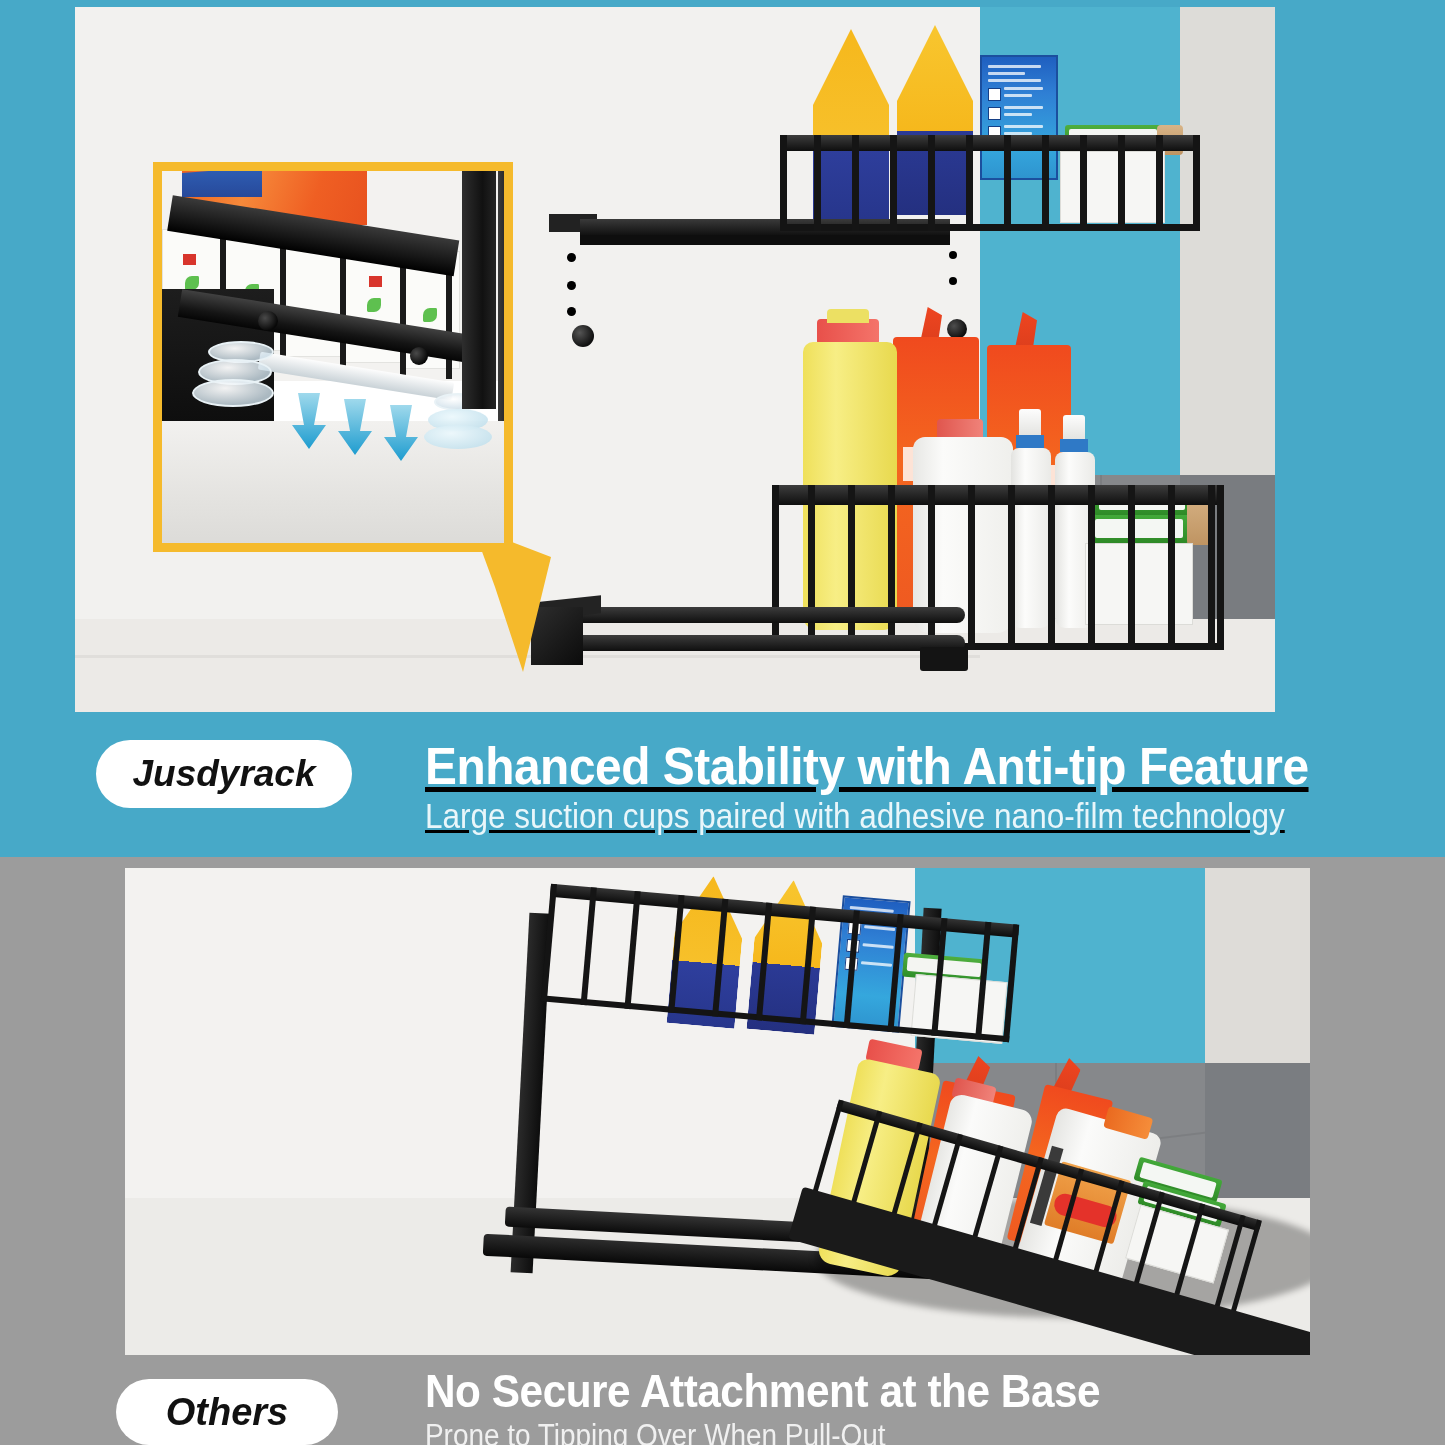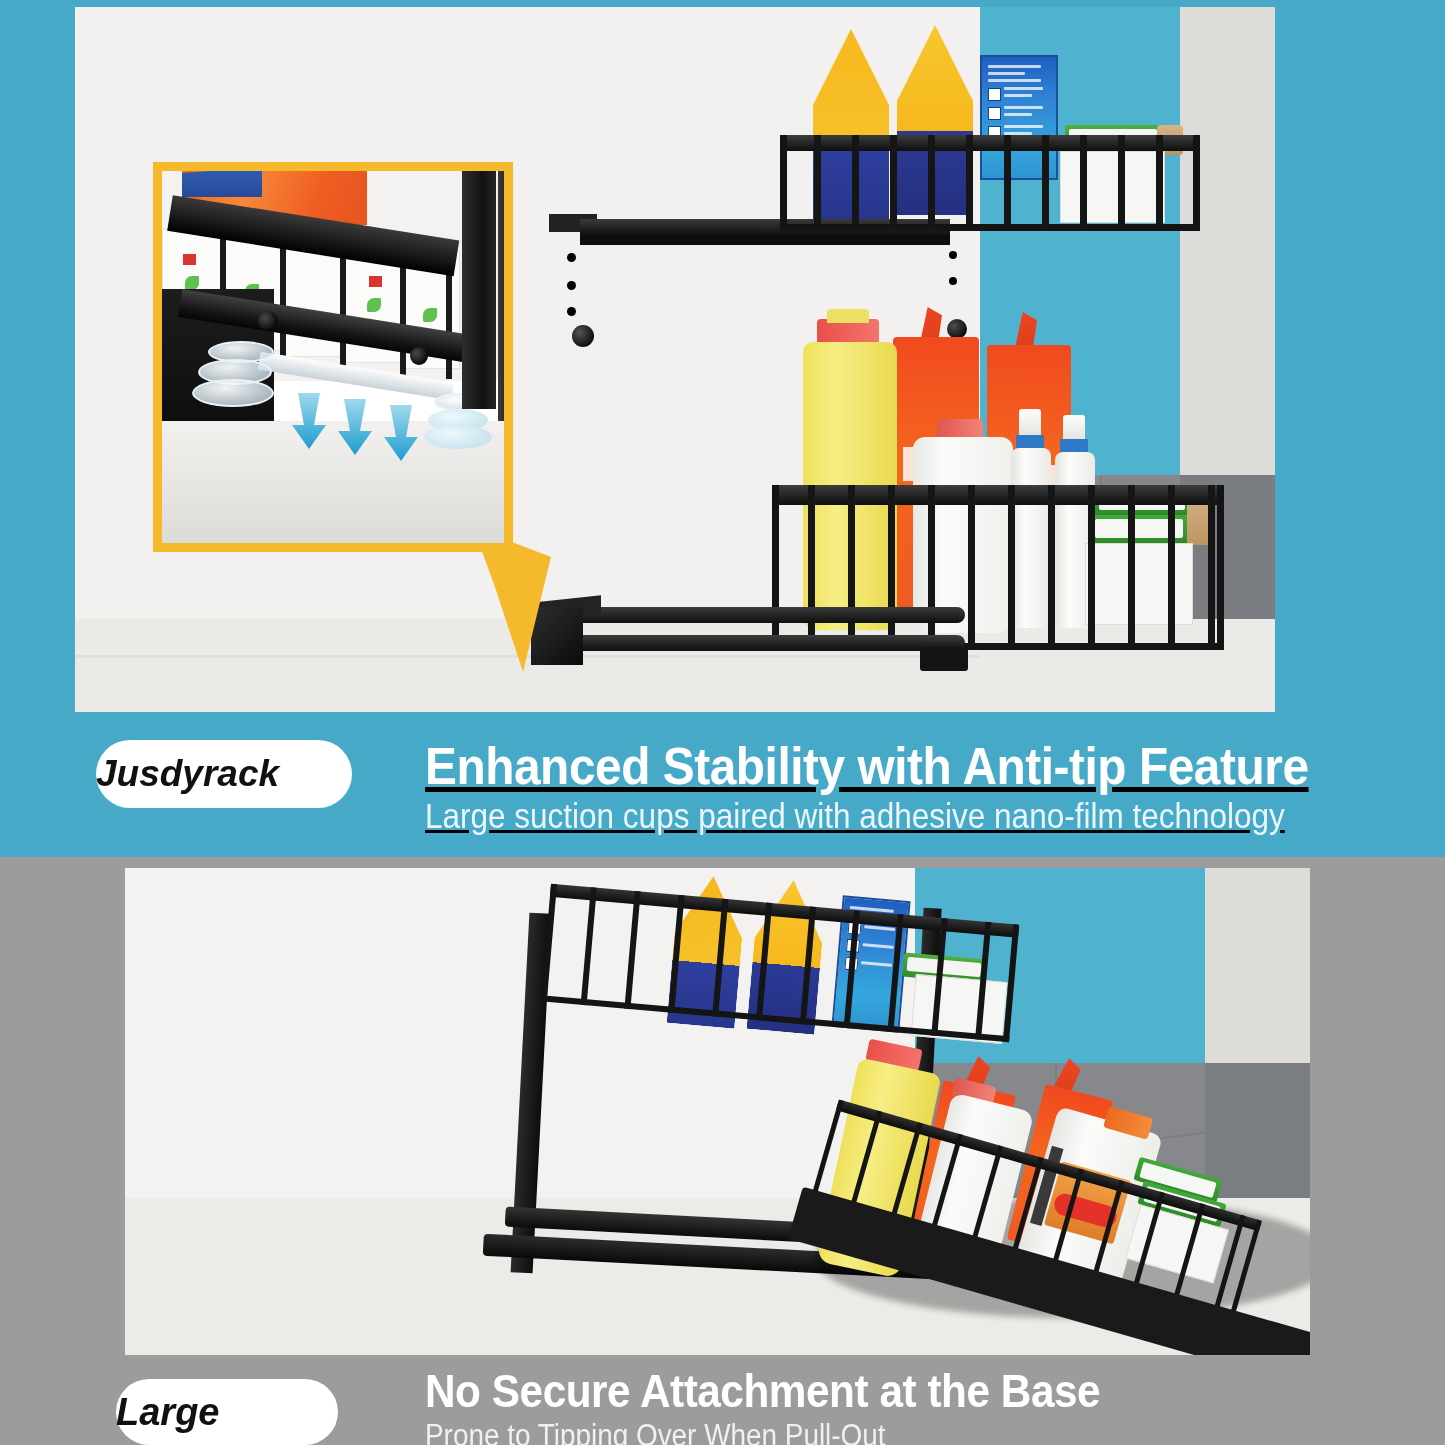--- a/index.html
+++ b/index.html
@@ -235,21 +235,21 @@
     color:#eef7fa; white-space:nowrap;
     transform:scaleX(.90); transform-origin:left center; font-weight:300;
   }
   .top-headline { font-size:52px; line-height:56px; }
   .top-subline  { font-size:35px; line-height:44px; color:#e9f6fa; }
   .bot-headline { font-size:46px; line-height:50px; }
   .bot-subline  { font-size:31px; line-height:40px; color:#f0f0f0; }
 
   .badge {
     position:absolute; background:#ffffff; border-radius:60px;
-    display:flex; align-items:center; 
+    display:flex; align-items:center; justify-content:center;
     font-style:italic; font-weight:bold; color:#111;
   }
   .badge-jusdy { left:96px; top:740px; width:256px; height:68px; font-size:37px; }
   .badge-other { left:116px; top:1379px; width:222px; height:66px; font-size:38px; }
 </style>
 </head>
 <body>
 
 <div class="band band-top"></div>
 
@@ -589,18 +589,18 @@
         <div class="bar" style="left:334px;width:5px;"></div>
       <div class="bar" style="left:376px;width:5px;"></div>
         <div class="bar" style="left:418px;width:5px;"></div>
     </div>
   </div>
 
   <div style="position:absolute;left:660px;top:392px;width:540px;height:54px;background:#1a1a1a;transform:rotate(16deg);border-radius:4px;"></div>
 </div>
 
 <div class="badge badge-other">
-  <span>Large</span>
+  <span>Others</span>
 </div>
 <div class="txt-block" style="left:425px;top:1366px;">
   <div class="headline bot-headline">No Secure Attachment at the Base</div>
   <div class="subline bot-subline">Prone to Tipping Over When Pull-Out</div>
 </div>
 
 </body></html>

